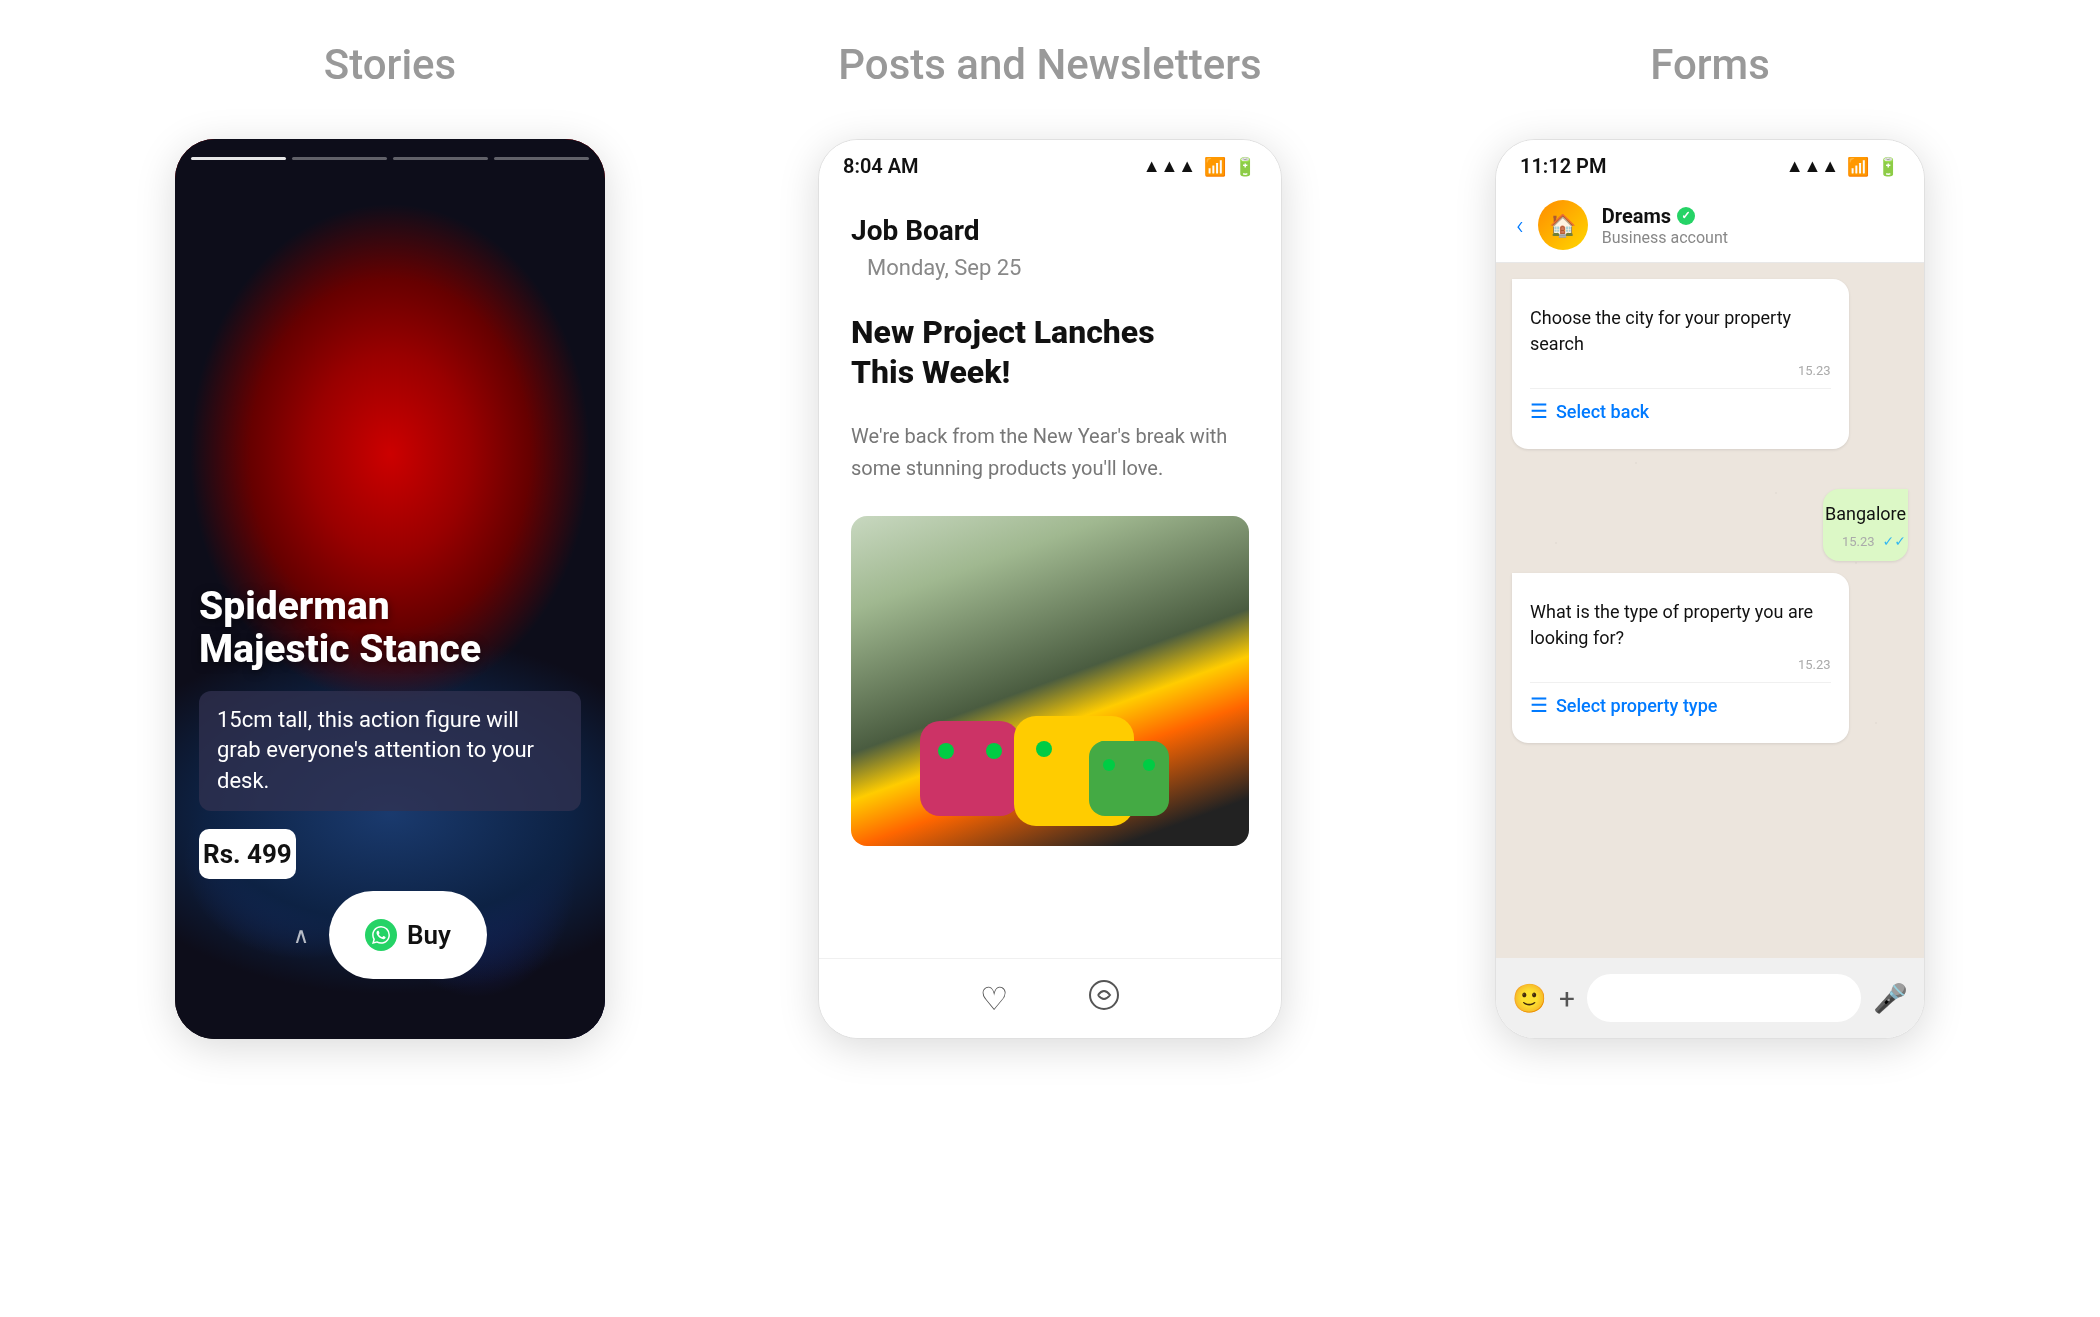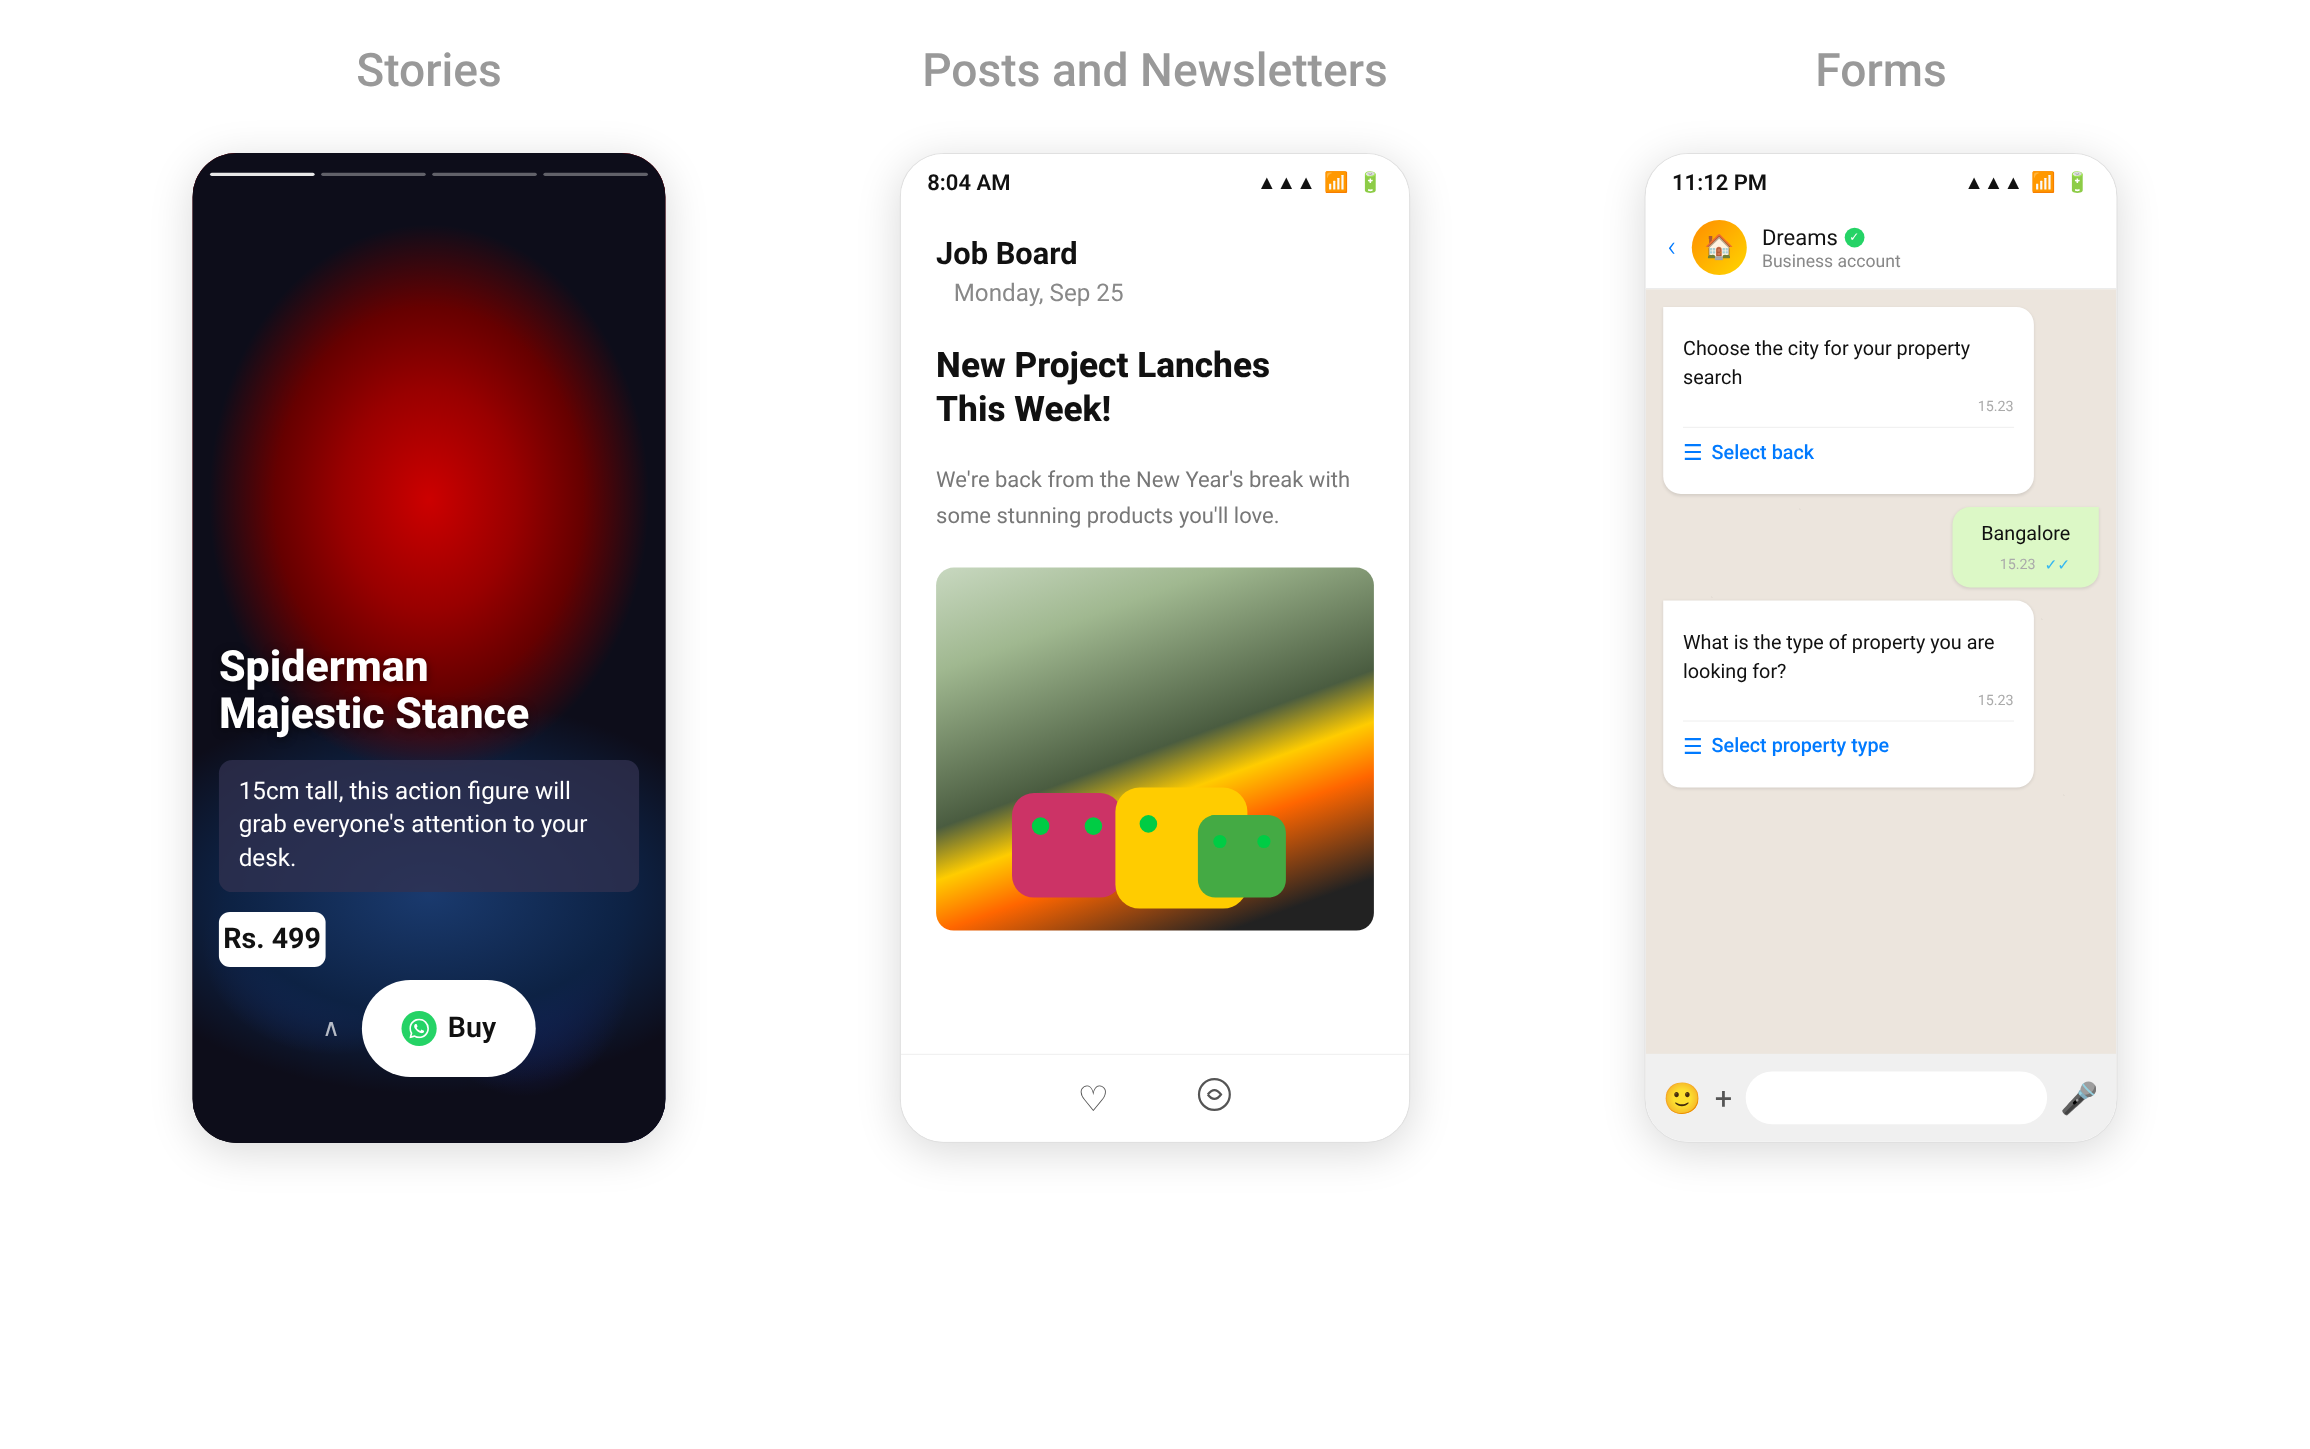--- a/index.html
+++ b/index.html
@@ -326,21 +326,21 @@
       border-radius: 50%;
       display: flex;
       align-items: center;
       justify-content: center;
       font-size: 22px;
       flex-shrink: 0;
     }
     .contact-info { flex: 1; }
     .contact-name {
       font-size: 20px;
-      font-weight: 400;
+      font-weight: 700;
       color: #111;
       display: flex;
       align-items: center;
       gap: 6px;
       text-align: center;
     }
     .verified-badge {
       width: 18px;
       height: 18px;
       background: #25D366;
@@ -424,26 +424,27 @@
       padding-top: 10px;
     }
     .list-icon {
       font-size: 20px;
     }
 
     
     .chat-bubble-sent {
       background: #dcf8c6;
       border-radius: 16px 0 16px 16px;
-      padding: 12px 26px;
+      padding: 12px 2px;
       max-width: 70%;
       align-self: flex-end;
       box-shadow: 0 1px 3px rgba(0,0,0,0.1);
       position: relative;
       z-index: 1;
+      margin-top: 28px;
     }
     .chat-bubble-sent .chat-bubble-text {
       color: #111;
     }
     .chat-tick {
       font-size: 14px;
       color: #34b7f1;
       margin-left: 4px;
     }
 

